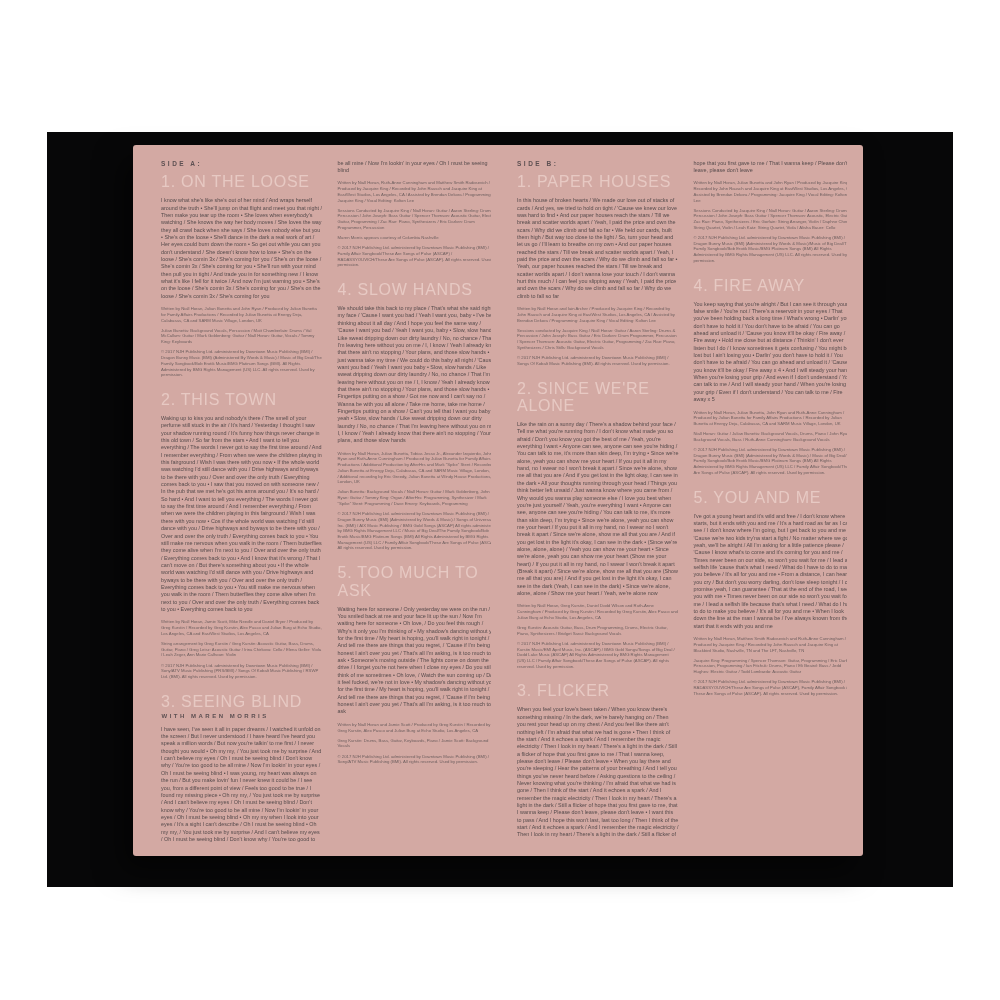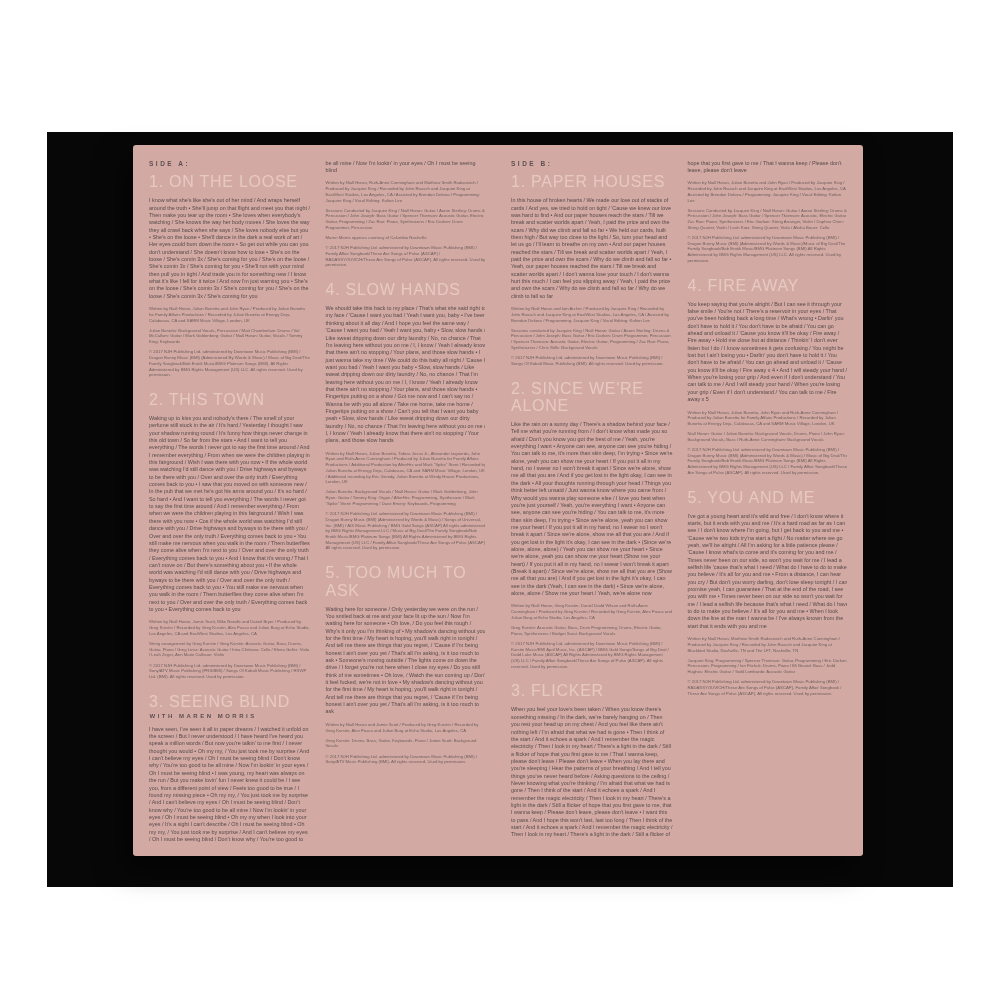--- a/index.html
+++ b/index.html
@@ -13,21 +13,21 @@
     position:absolute;left:47px;top:132px;width:906px;height:755px;
     background:var(--backdrop,#070708);
   }
   .sheet{
     position:absolute;left:86px;top:13px;width:730px;height:711px;
     background:var(--sheet-bg,#d3a9a3);
     border-radius:3px;
     box-shadow:-10px 14px 28px rgba(0,0,0,0.55);
     box-sizing:border-box;
     display:flex;
-    padding:14px 16px 12px 16px;
+    padding:14px 16px 12px 28px;
     gap:26px;
   }
   .side{width:338px;height:684px;overflow:hidden;}
   .flow{
     width:676px;height:1368px;
     transform:scale(0.5);transform-origin:0 0;
     columns:2;column-gap:30px;column-fill:auto;
   }
   .side-label{
     font-size:13px;line-height:16px;

